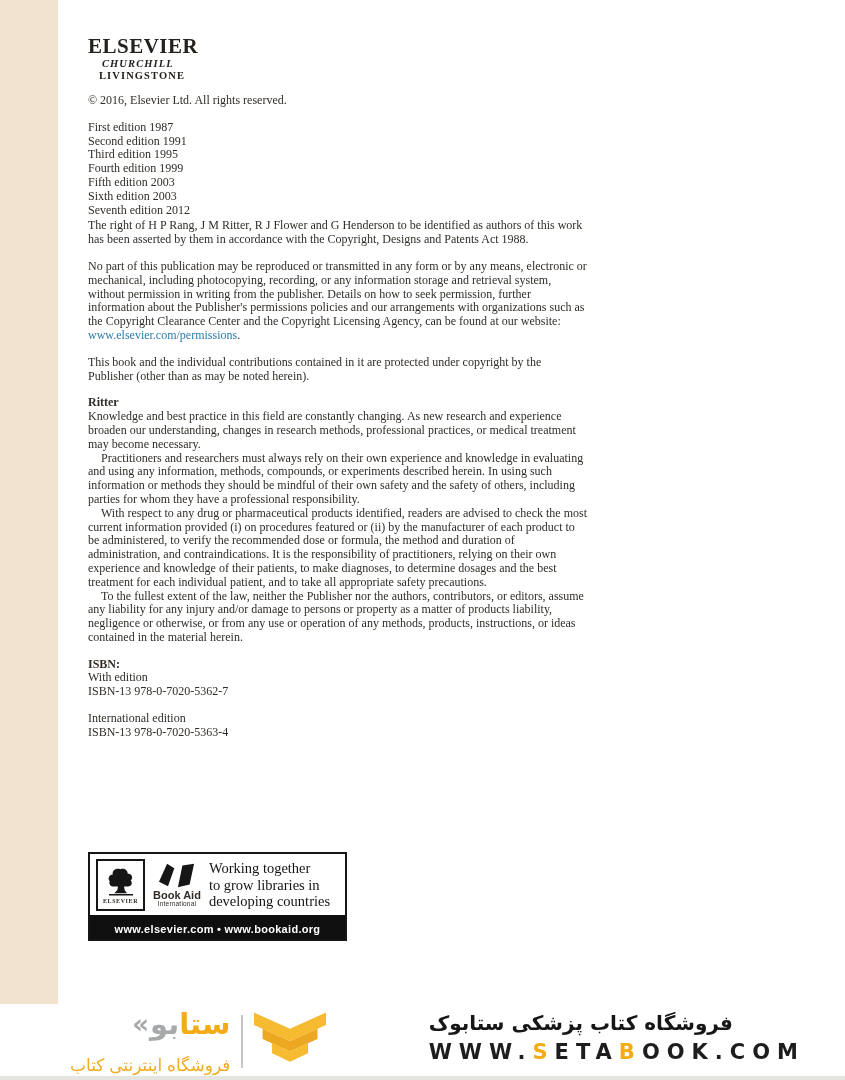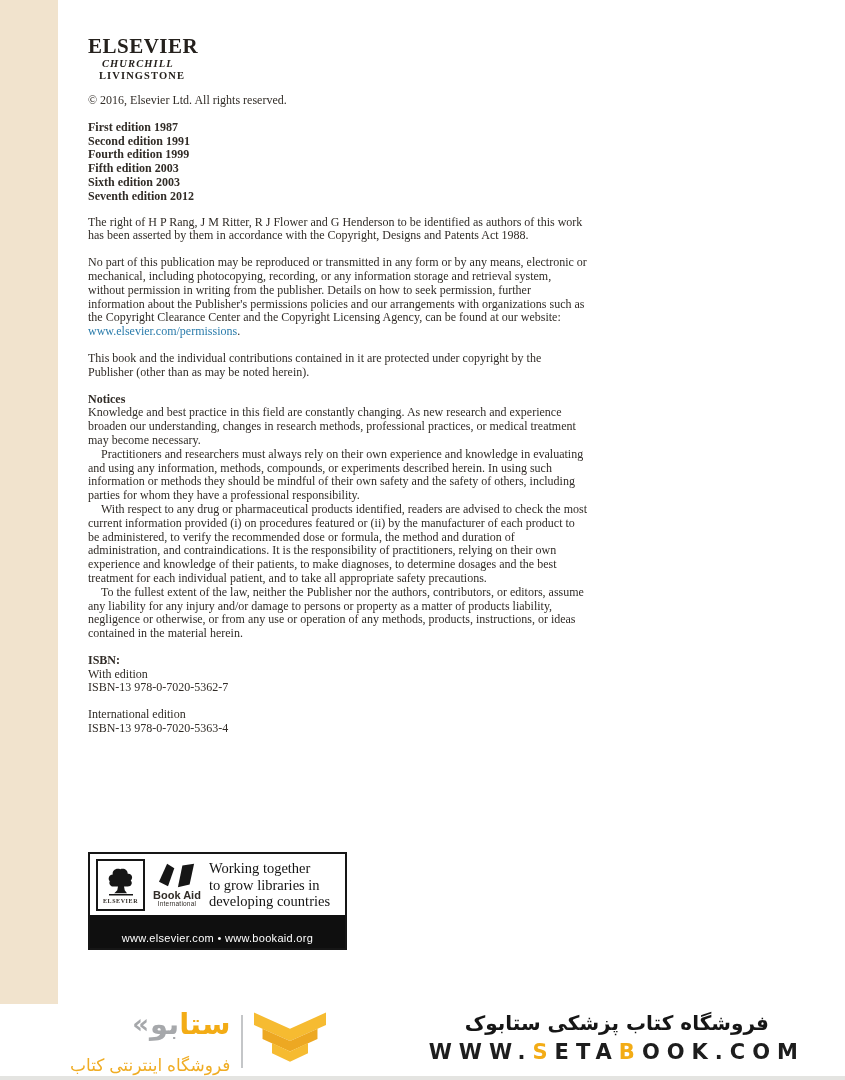--- a/index.html
+++ b/index.html
@@ -12,43 +12,43 @@
   .bottom-edge{position:absolute;left:0;bottom:0;width:845px;height:4px;background:#e4e4e1;}
 
   .content{position:absolute;left:88px;top:36px;width:501px;font-size:12px;line-height:13.8px;}
   .content p{margin:0 0 13px 0;}
   .logo-block{margin-bottom:13px;}
   .logo-main{font-size:21px;font-weight:bold;letter-spacing:.5px;line-height:21px;color:#25211d;}
   .logo-sub{font-size:10.5px;font-weight:bold;letter-spacing:1.1px;line-height:10.5px;color:#25211d;}
   .logo-sub.l1{margin-left:14px;margin-top:2px;font-style:italic;}
   .logo-sub.l2{margin-left:11px;margin-top:1px;}
   .editions div{line-height:13.8px;}
-  .editions{margin-bottom:12px;font-weight:bold;}
+  .editions{margin-bottom:2px;}
   .link{color:#2b7cab;}
   .bold{font-weight:bold;}
   .notices p{margin:0;}
   .notices p.ind{text-indent:13px;}
   .notices{margin-bottom:13px;}
   .isbn div{line-height:13.8px;}
   .gap{height:13px;}
 
   
   .bookaid-box{position:absolute;left:88px;top:852px;width:255px;border:2px solid #161616;background:#ffffff;}
   .ba-row{display:flex;align-items:center;gap:8px;padding:5px 7px 4px 6px;}
   .tree-box{border:2px solid #161616;width:45px;height:48px;display:flex;flex-direction:column;align-items:center;justify-content:center;flex:0 0 auto;}
   .tree-label{font-size:6px;letter-spacing:.6px;font-weight:bold;margin-top:1px;}
   .ba-logo{display:flex;flex-direction:column;align-items:center;flex:0 0 auto;line-height:1;}
   .ba-name{font-family:"Liberation Sans",sans-serif;font-weight:bold;font-size:11px;margin-top:1px;}
   .ba-sub{font-family:"Liberation Sans",sans-serif;font-size:6.5px;letter-spacing:.2px;}
   .ba-slogan{font-size:14.5px;line-height:16.5px;color:#141414;}
-  .ba-bar{background:#0f0f0f;color:#ffffff;text-align:center;font-family:"Liberation Sans",sans-serif;font-weight:normal;font-size:11px;letter-spacing:.3px;padding:17px 0 4px 0;}
+  .ba-bar{background:#0f0f0f;color:#ffffff;text-align:center;font-family:"Liberation Sans",sans-serif;font-weight:bold;font-size:11px;letter-spacing:.3px;padding:8px 0 4px 0;}
 
   
   .footer{position:absolute;left:0;top:1004px;width:845px;height:72px;background:#ffffff;}
-  .f-right{position:absolute;right:40px;top:7px;text-align:center;}
+  .f-right{position:absolute;right:40px;top:7px;text-align:left;}
   .f-title{direction:rtl;font-family:"DejaVu Sans",sans-serif;font-weight:bold;font-size:20px;line-height:24px;color:#161616;}
   .f-url{margin-top:5px;font-family:"DejaVu Sans",sans-serif;font-weight:600;font-size:21px;letter-spacing:7px;color:#1d1d1d;white-space:nowrap;}
   .gold{color:#f3ac15;}
   .gray{color:#a6a8ab;}
   .f-left{position:absolute;left:70px;top:6px;display:flex;align-items:center;gap:11px;height:62px;}
   .wm-col{display:flex;flex-direction:column;align-items:flex-end;}
   .wordmark{display:flex;align-items:center;direction:ltr;}
   .wm-chev{font-family:"DejaVu Sans",sans-serif;font-weight:bold;font-size:26px;color:#a6a8ab;margin-right:1px;line-height:30px;}
   .wm-text{direction:rtl;font-family:"DejaVu Sans",sans-serif;font-weight:bold;font-size:29px;line-height:34px;}
   .wm-caption{direction:rtl;font-family:Liberation Sans, sans-serif;font-size:17px;color:#f0ad25;margin-top:14px;}
@@ -66,34 +66,35 @@
     <div class="logo-sub l1">CHURCHILL</div>
     <div class="logo-sub l2">LIVINGSTONE</div>
   </div>
 
 
   <p>© 2016, Elsevier Ltd. All rights reserved.</p>
 
   <div class="editions">
     <div>First edition 1987</div>
     <div>Second edition 1991</div>
+    <div>Third edition 1995</div>
     <div>Fourth edition 1999</div>
     <div>Fifth edition 2003</div>
     <div>Sixth edition 2003</div>
     <div>Seventh edition 2012</div>
   </div>
 
   <p>The right of H P Rang, J M Ritter, R J Flower and G Henderson to be identified as authors of this work has been asserted by them in accordance with the Copyright, Designs and Patents Act 1988.</p>
 
   <p><span>No part of this publication may be reproduced or transmitted in any form or by any means, electronic or mechanical, including photocopying, recording, or any information storage and retrieval system, without permission in writing from the publisher. Details on how to seek permission, further information about the Publisher's permissions policies and our arrangements with organizations such as the Copyright Clearance Center and the Copyright Licensing Agency, can be found at our website: </span><span class="link">www.elsevier.com/permissions</span><span>.</span></p>
 
   <p>This book and the individual contributions contained in it are protected under copyright by the Publisher (other than as may be noted herein).</p>
 
   <div class="notices">
-    <p class="bold">Notices</p>
+    <p class="bold">Ritter</p>
     <p>Knowledge and best practice in this field are constantly changing. As new research and experience broaden our understanding, changes in research methods, professional practices, or medical treatment may become necessary.</p>
     <p class="ind">Practitioners and researchers must always rely on their own experience and knowledge in evaluating and using any information, methods, compounds, or experiments described herein. In using such information or methods they should be mindful of their own safety and the safety of others, including parties for whom they have a professional responsibility.</p>
     <p class="ind">With respect to any drug or pharmaceutical products identified, readers are advised to check the most current information provided (i) on procedures featured or (ii) by the manufacturer of each product to be administered, to verify the recommended dose or formula, the method and duration of administration, and contraindications. It is the responsibility of practitioners, relying on their own experience and knowledge of their patients, to make diagnoses, to determine dosages and the best treatment for each individual patient, and to take all appropriate safety precautions.</p>
     <p class="ind">To the fullest extent of the law, neither the Publisher nor the authors, contributors, or editors, assume any liability for any injury and/or damage to persons or property as a matter of products liability, negligence or otherwise, or from any use or operation of any methods, products, instructions, or ideas contained in the material herein.</p>
   </div>
 
   <div class="isbn">
     <div class="bold">ISBN:</div>
     <div>With edition</div>
     <div>ISBN-13 978-0-7020-5362-7</div>

